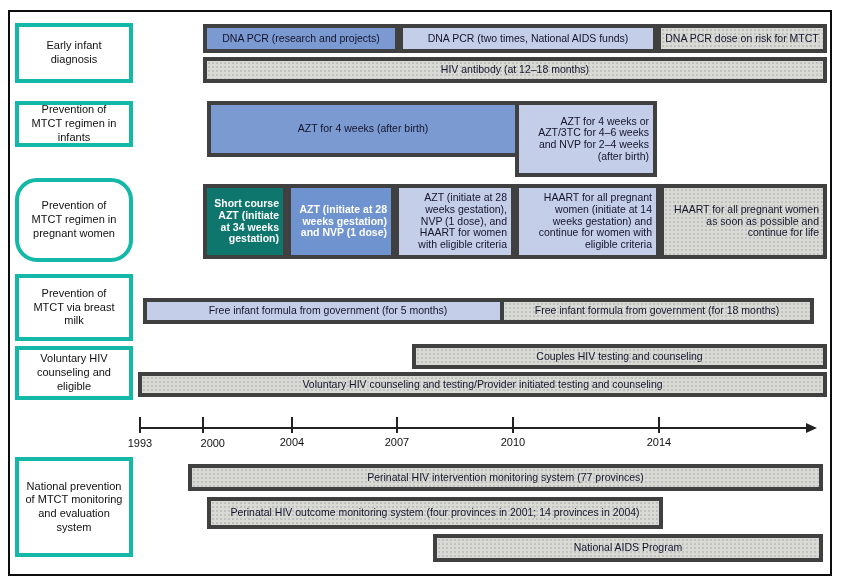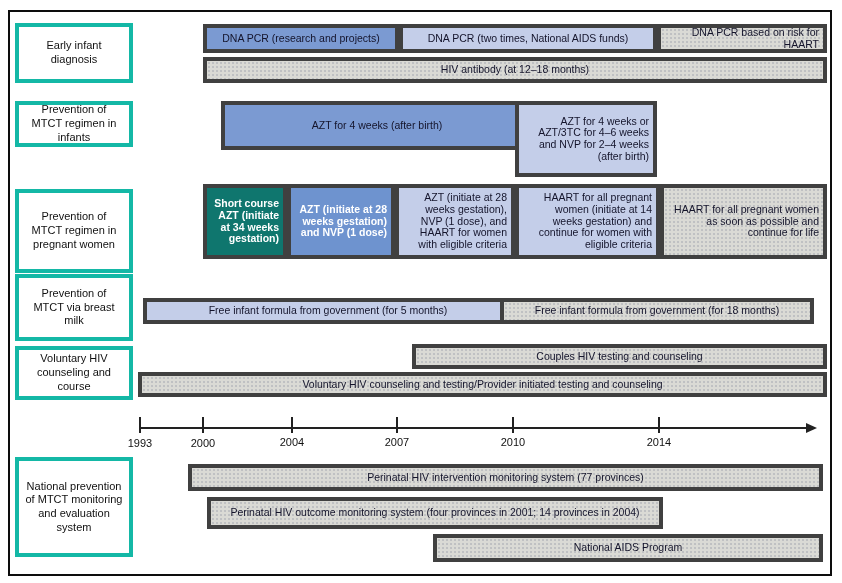--- a/index.html
+++ b/index.html
@@ -49,31 +49,31 @@
   }
 </style>
 </head>
 <body>
 
 <div class="canvas">
   <div class="frame"></div>
 
   <div class="rowlabel" style="top:23px;height:60px;">Early infant diagnosis</div>
   <div class="rowlabel" style="top:101px;height:46px;">Prevention of MTCT regimen in infants</div>
-  <div class="rowlabel" style="top:189px;height:84px;">Prevention of MTCT regimen in pregnant women</div>
+  <div class="rowlabel" style="top:178px;height:84px;border-radius:22px;">Prevention of MTCT regimen in pregnant women</div>
   <div class="rowlabel" style="top:274px;height:67px;">Prevention of MTCT via breast milk</div>
-  <div class="rowlabel" style="top:346px;height:54px;">Voluntary HIV counseling and course</div>
+  <div class="rowlabel" style="top:346px;height:54px;">Voluntary HIV counseling and eligible</div>
   <div class="rowlabel" style="top:457px;height:100px;">National prevention of MTCT monitoring and evaluation system</div>
 
   <div class="bar c-med" style="left:203px;top:24px;width:196px;height:29px;">DNA PCR (research and projects)</div>
   <div class="bar c-light" style="left:399px;top:24px;width:258px;height:29px;">DNA PCR (two times, National AIDS funds)</div>
-  <div class="bar c-gray" style="left:657px;top:24px;width:170px;height:29px;">DNA PCR based on risk for HAART</div>
+  <div class="bar c-gray" style="left:657px;top:24px;width:170px;height:29px;">DNA PCR dose on risk for MTCT</div>
   <div class="bar c-gray" style="left:203px;top:57px;width:624px;height:26px;">HIV antibody (at 12–18 months)</div>
 
-  <div class="bar c-med" style="left:221px;top:101px;width:312px;height:49px;">AZT for 4 weeks (after birth)</div>
+  <div class="bar c-med" style="left:207px;top:101px;width:312px;height:56px;">AZT for 4 weeks (after birth)</div>
   <div class="bar c-light" style="left:515px;top:101px;width:142px;height:76px;">AZT for 4 weeks or AZT/3TC for 4–6 weeks and NVP for 2–4 weeks (after birth)</div>
 
   <div class="bar c-dark" style="left:203px;top:184px;width:84px;height:75px;">Short course AZT (initiate at 34 weeks gestation)</div>
   <div class="bar c-med-w" style="left:287px;top:184px;width:108px;height:75px;">AZT (initiate at 28 weeks gestation) and NVP (1 dose)</div>
   <div class="bar c-light" style="left:395px;top:184px;width:120px;height:75px;">AZT (initiate at 28 weeks gestation), NVP (1 dose), and HAART for women with eligible criteria</div>
   <div class="bar c-light" style="left:515px;top:184px;width:145px;height:75px;">HAART for all pregnant women (initiate at 14 weeks gestation) and continue for women with eligible criteria</div>
   <div class="bar c-gray" style="left:660px;top:184px;width:167px;height:75px;">HAART for all pregnant women as soon as possible and continue for life</div>
 
   <div class="bar c-light" style="left:143px;top:298px;width:370px;height:26px;">Free infant formula from government (for 5 months)</div>
   <div class="bar c-gray" style="left:500px;top:298px;width:314px;height:26px;">Free infant formula from government (for 18 months)</div>
@@ -83,21 +83,21 @@
 
   <div class="axis-line" style="left:140px;top:427px;width:668px;height:2px;"></div>
   <div class="arrowhead" style="left:806px;top:423px;"></div>
   <div class="tick" style="left:139px;top:417px;"></div>
   <div class="tick" style="left:202px;top:417px;"></div>
   <div class="tick" style="left:291px;top:417px;"></div>
   <div class="tick" style="left:396px;top:417px;"></div>
   <div class="tick" style="left:512px;top:417px;"></div>
   <div class="tick" style="left:658px;top:417px;"></div>
   <div class="year" style="left:118px;top:437px;">1993</div>
-  <div class="year" style="left:181px;top:437px;">2000</div>
+  <div class="year" style="left:181px;top:437px;text-align:right;">2000</div>
   <div class="year" style="left:270px;top:436px;">2004</div>
   <div class="year" style="left:375px;top:436px;">2007</div>
   <div class="year" style="left:491px;top:436px;">2010</div>
   <div class="year" style="left:637px;top:436px;">2014</div>
 
   <div class="bar c-gray" style="left:188px;top:464px;width:635px;height:27px;">Perinatal HIV intervention monitoring system (77 provinces)</div>
   <div class="bar c-gray" style="left:207px;top:497px;width:456px;height:32px;">Perinatal HIV outcome monitoring system (four provinces in 2001; 14 provinces in 2004)</div>
   <div class="bar c-gray" style="left:433px;top:534px;width:390px;height:28px;">National AIDS Program</div>
 </div>
 

